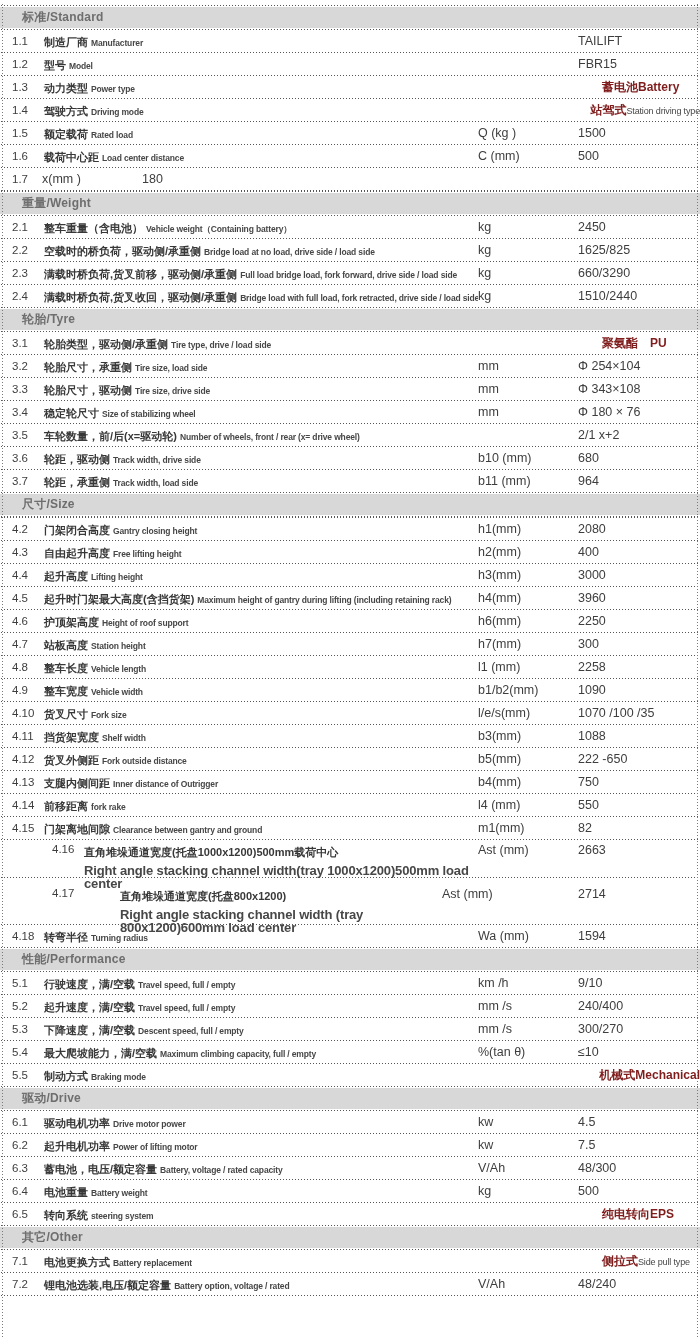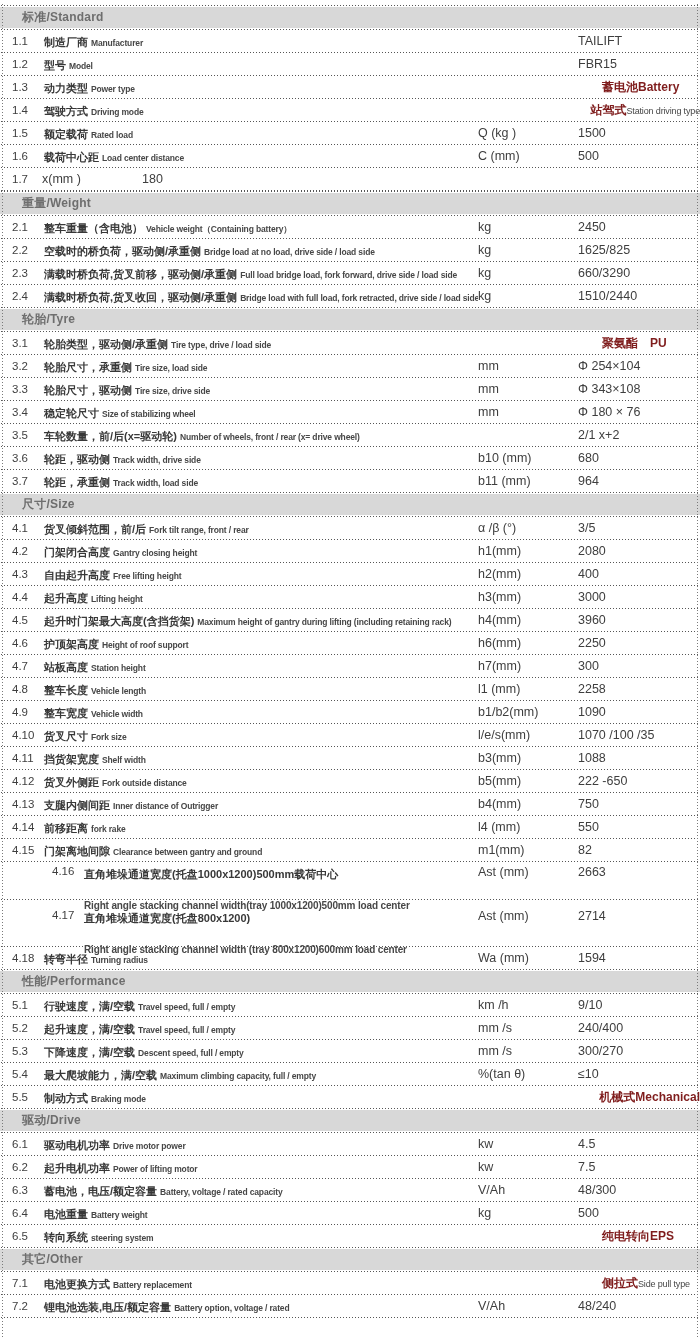--- a/index.html
+++ b/index.html
@@ -24,24 +24,24 @@
   .no{flex:0 0 30px;padding-left:12px;font-size:11.5px;color:#3e3e3e;}
   .lbl{flex:1 1 auto;white-space:nowrap;overflow:hidden;padding-left:2px;line-height:1.05;}
   .zh{font-size:11px;font-weight:700;color:#383838;}
   .en{font-size:8.5px;font-weight:700;color:#474747;margin-left:3px;letter-spacing:-0.15px;}
   .unit{flex:0 0 100px;font-size:12.5px;color:#3e3e3e;white-space:nowrap;}
   .val{flex:0 0 122px;font-size:12.5px;color:#3e3e3e;white-space:nowrap;}
   .val .vmain.cjk{font-size:12px;font-weight:700;color:#7f1d1d;margin-left:24px;}
   .val .vsmall{font-size:9px;font-weight:400;color:#474747;letter-spacing:-0.15px;}
   .row.tall{align-items:flex-start;padding-left:40px;}
   .row.tall .lbl{white-space:normal;}
-  .row.tall .en-below{display:block;font-size:10px;font-weight:700;color:#474747;
-    letter-spacing:-0.15px;margin-top:19px;}
+  .row.tall .en-below{display:block;font-size:13px;font-weight:700;color:#474747;
+    letter-spacing:-0.15px;margin-top:4px;}
   .row.tall16{height:37px;padding-top:3px;}
-  .row.tall17{height:46px;padding-top:9px;}
+  .row.tall17{height:46px;padding-top:9px;gap:36px;}
 </style>
 </head>
 <body>
 
 <div class="sheet">
   <div class="vline left"></div>
   <div class="vline right"></div>
   <div class="top-spacer"></div>
   <div class="divider"></div>
   <div id="table-root">
@@ -180,26 +180,20 @@
         <span class="no">3.7</span>
         <span class="lbl"><span class="zh">轮距，承重侧</span><span class="en">Track width, load side</span></span>
         <span class="unit">b11 (mm)</span>
         <span class="val"><span class="vmain">964</span></span>
       </div>
       <div class="divider"></div>
       <div class="band">
         <span class="band-title">尺寸/Size</span>
       </div>
       <div class="divider"></div>
-      <div class="row">
-        <span class="no">4.1</span>
-        <span class="lbl"><span class="zh">货叉倾斜范围，前/后</span><span class="en">Fork tilt range, front / rear</span></span>
-        <span class="unit">α /β (°)</span>
-        <span class="val"><span class="vmain">3/5</span></span>
-      </div>
       <div class="divider"></div>
       <div class="row">
         <span class="no">4.2</span>
         <span class="lbl"><span class="zh">门架闭合高度</span><span class="en">Gantry closing height</span></span>
         <span class="unit">h1(mm)</span>
         <span class="val"><span class="vmain">2080</span></span>
       </div>
       <div class="divider"></div>
       <div class="row">
         <span class="no">4.3</span>

